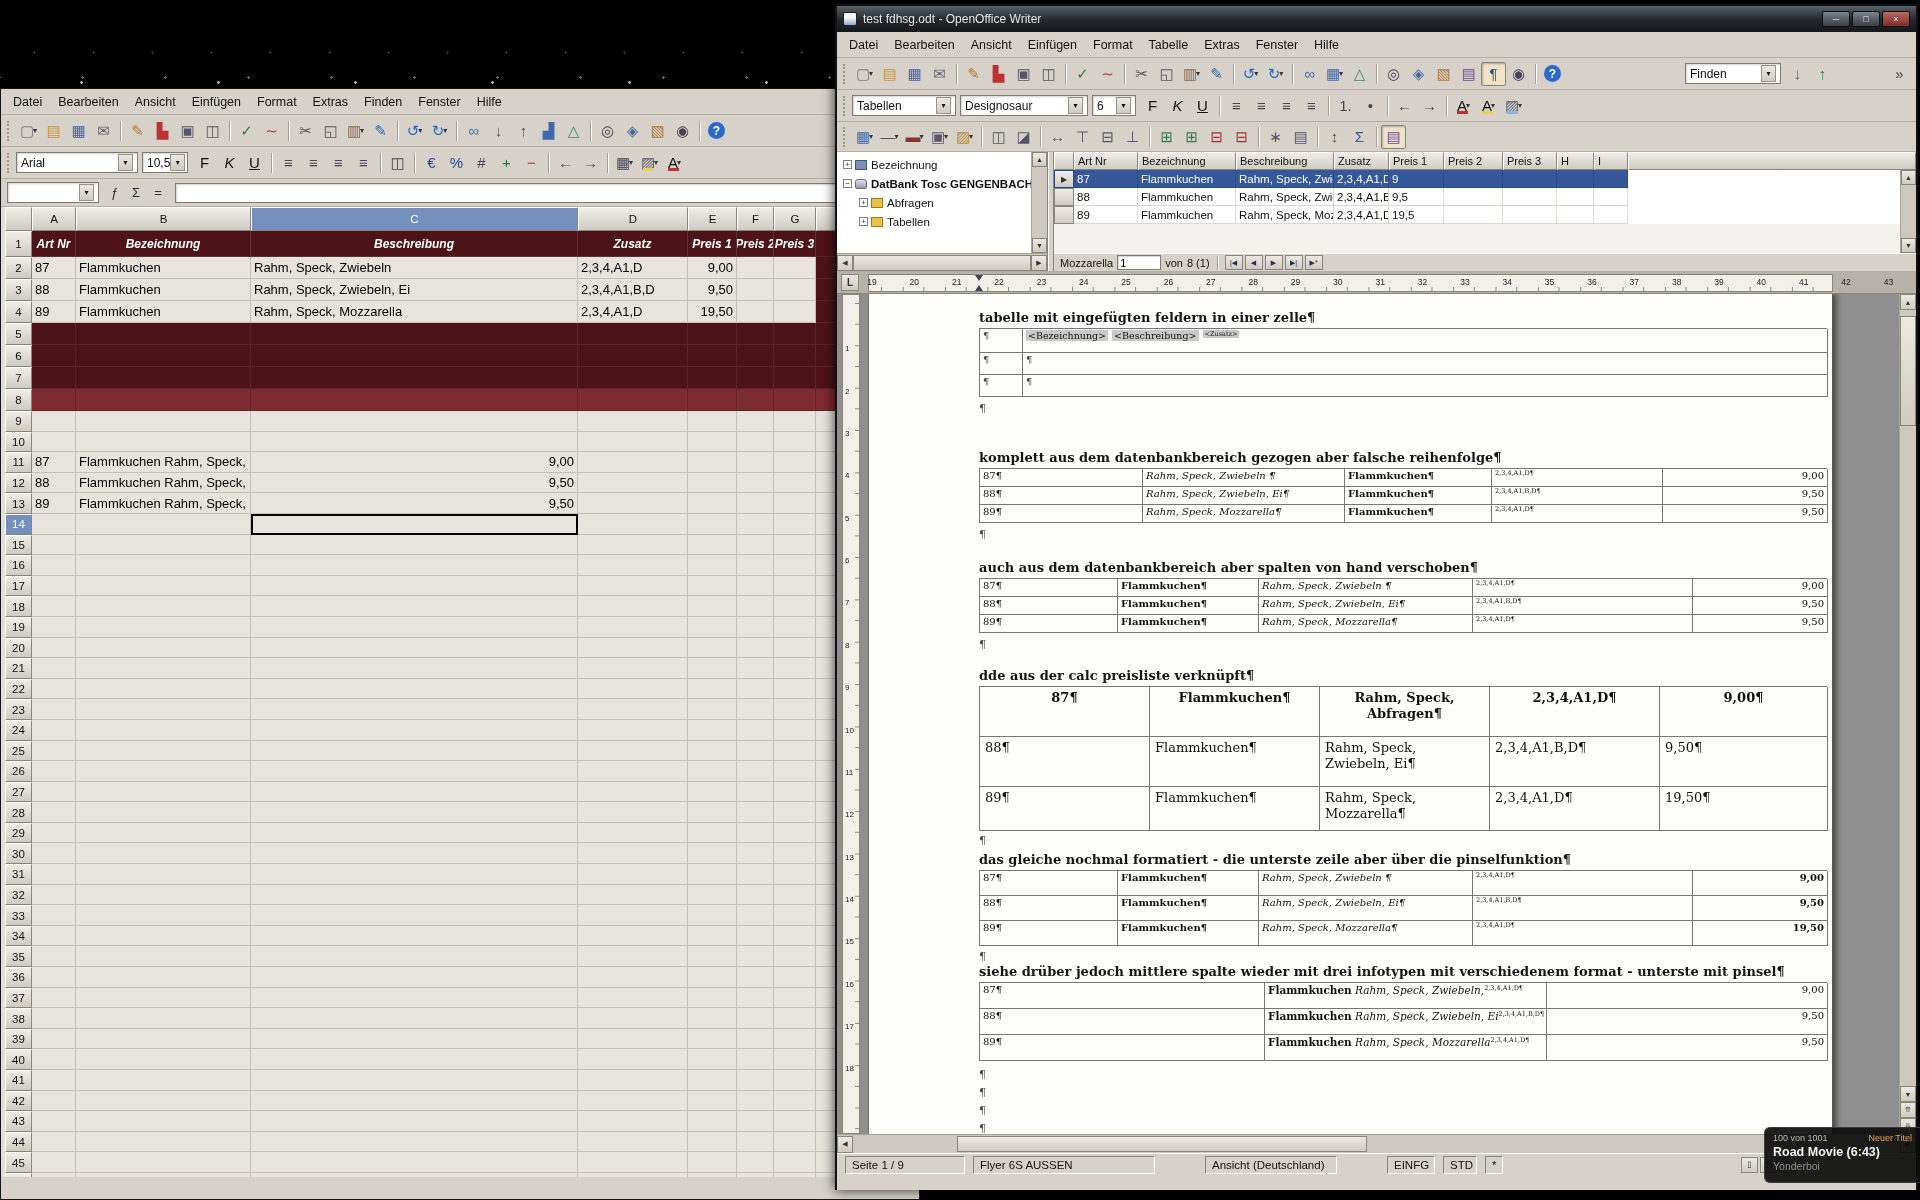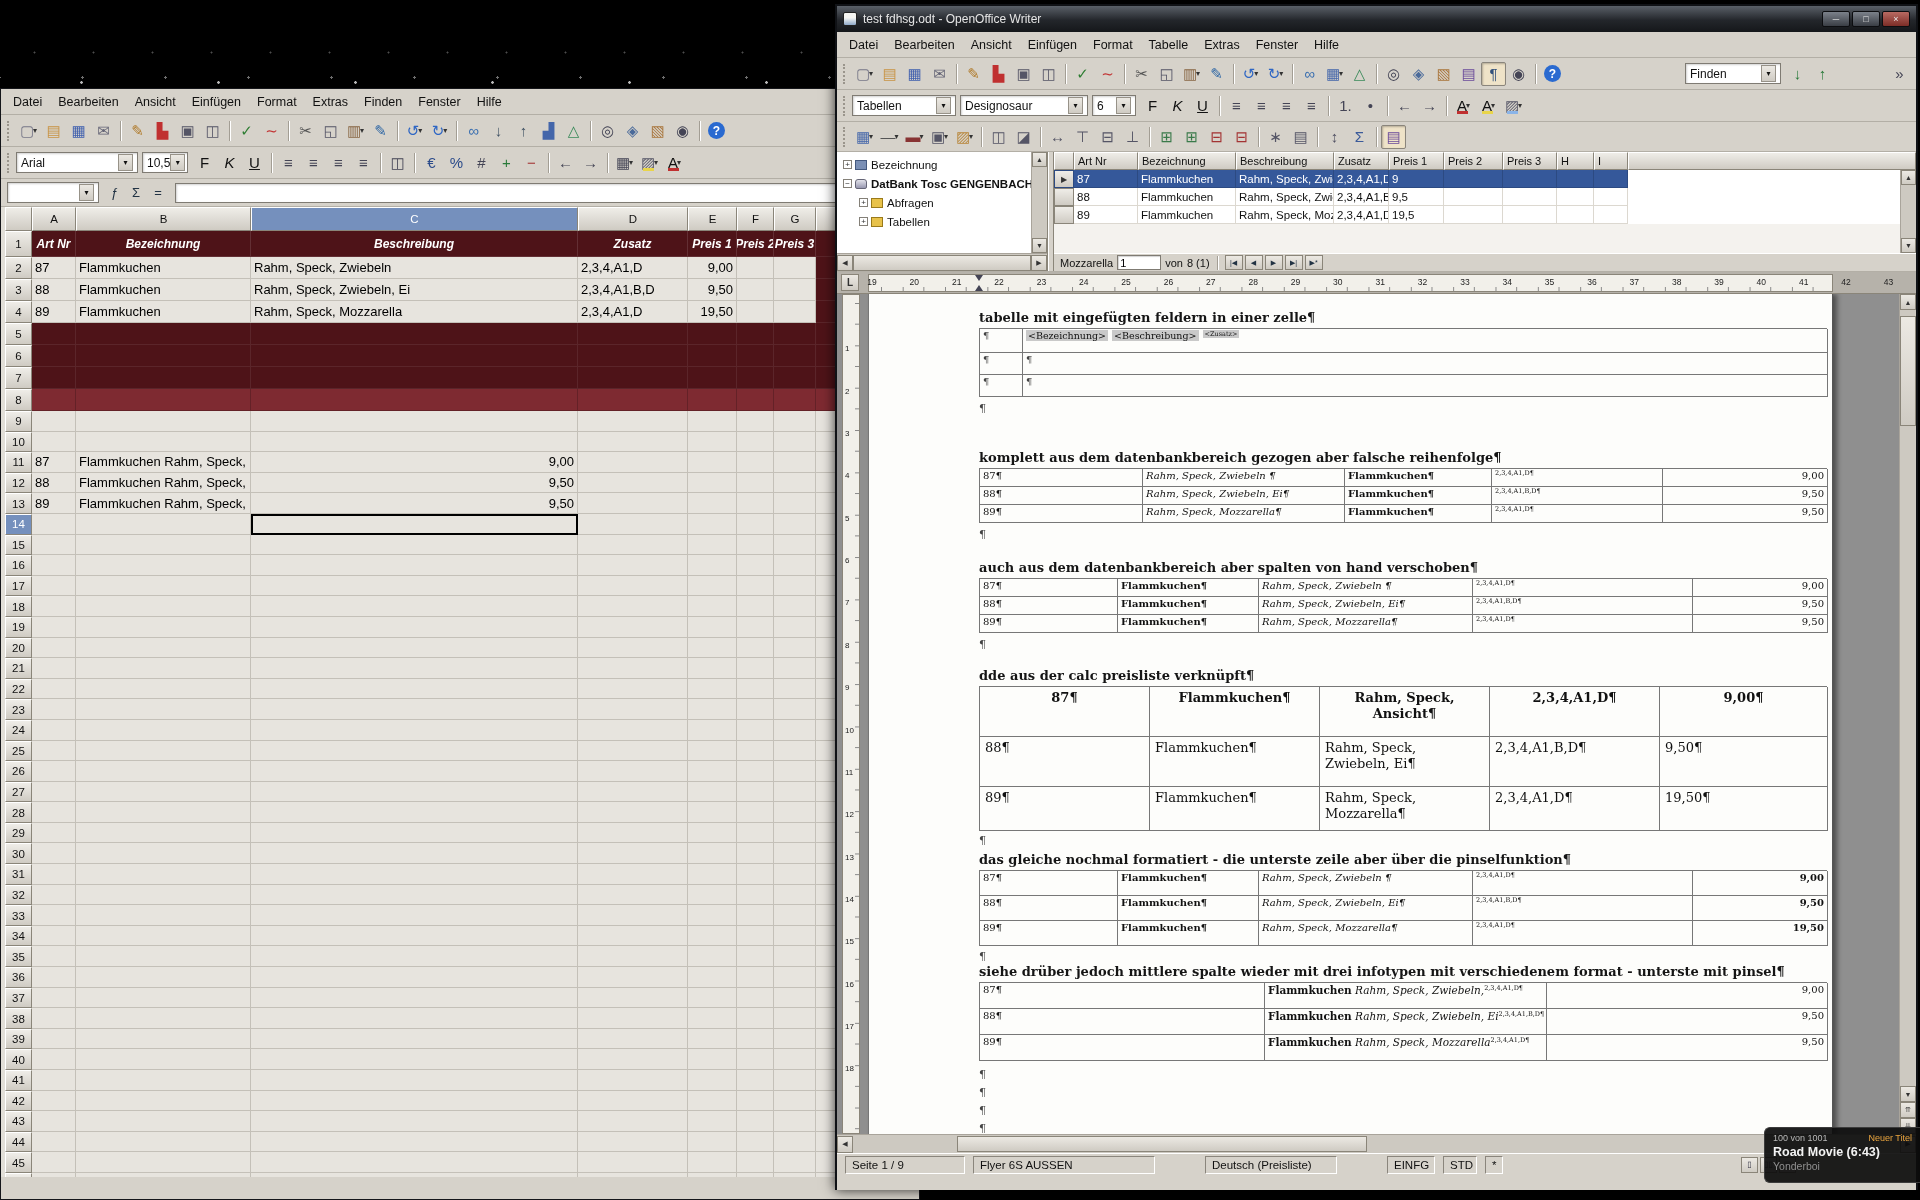--- a/index.html
+++ b/index.html
@@ -1369,21 +1369,21 @@
             <div class="dcell tiny" style="width: 220px;">2,3,4,A1,D¶</div>
             <div class="dcell pr" style="width: 135px;">9,50</div>
           </div>
         </div>
         <div class="dpil" style="left: 110px; top: 344px;">¶</div>
         <div class="dheading" style="left: 110px; top: 374px;">dde aus der calc preisliste verknüpft¶</div>
         <div class="dtable" style="left: 110px; top: 392px; width: 848px;">
           <div class="drow bighdr" style="height: 50px;">
             <div class="dcell big" style="width: 170px;">87¶</div>
             <div class="dcell big" style="width: 170px;">Flammkuchen¶</div>
-            <div class="dcell big" style="width: 170px;">Rahm, Speck, Ansicht¶</div>
+            <div class="dcell big" style="width: 170px;">Rahm, Speck, Abfragen¶</div>
             <div class="dcell big" style="width: 170px;">2,3,4,A1,D¶</div>
             <div class="dcell big" style="width: 168px;">9,00¶</div>
           </div>
           <div class="drow" style="height: 50px;">
             <div class="dcell big" style="width: 170px;">88¶</div>
             <div class="dcell big" style="width: 170px;">Flammkuchen¶</div>
             <div class="dcell big" style="width: 170px;">Rahm, Speck, Zwiebeln, Ei¶</div>
             <div class="dcell big" style="width: 170px;">2,3,4,A1,B,D¶</div>
             <div class="dcell big" style="width: 168px;">9,50¶</div>
           </div>
@@ -1454,21 +1454,21 @@
     </div>
   </div>
   <div id="writer-hscroll">
     <span class="sbarrow">◀</span>
     <span class="sbthumb" id="wh-thumb"></span>
     <span class="sbarrow" style="margin-left:auto">▶</span>
   </div>
   <div id="writer-status">
     <span class="sfield" style="width:120px">Seite 1 / 9</span>
     <span class="sfield" style="width:182px">Flyer  6S  AUSSEN</span>
-    <span class="sfield" style="width:132px;margin-left:42px">Deutsch (Preisliste)</span>
+    <span class="sfield" style="width:132px;margin-left:42px">Ansicht (Deutschland)</span>
     <span class="sfield" style="width:48px;margin-left:42px">EINFG</span>
     <span class="sfield" style="width:34px">STD</span>
     <span class="sfield" style="width:18px">*</span>
     <span class="viewbtns">
       <span class="vbtn">▯</span>
       <span class="vbtn">▯▯</span>
       <span class="vbtn">▤</span>
     </span>
   </div>
   <div id="writer-grip"></div>

